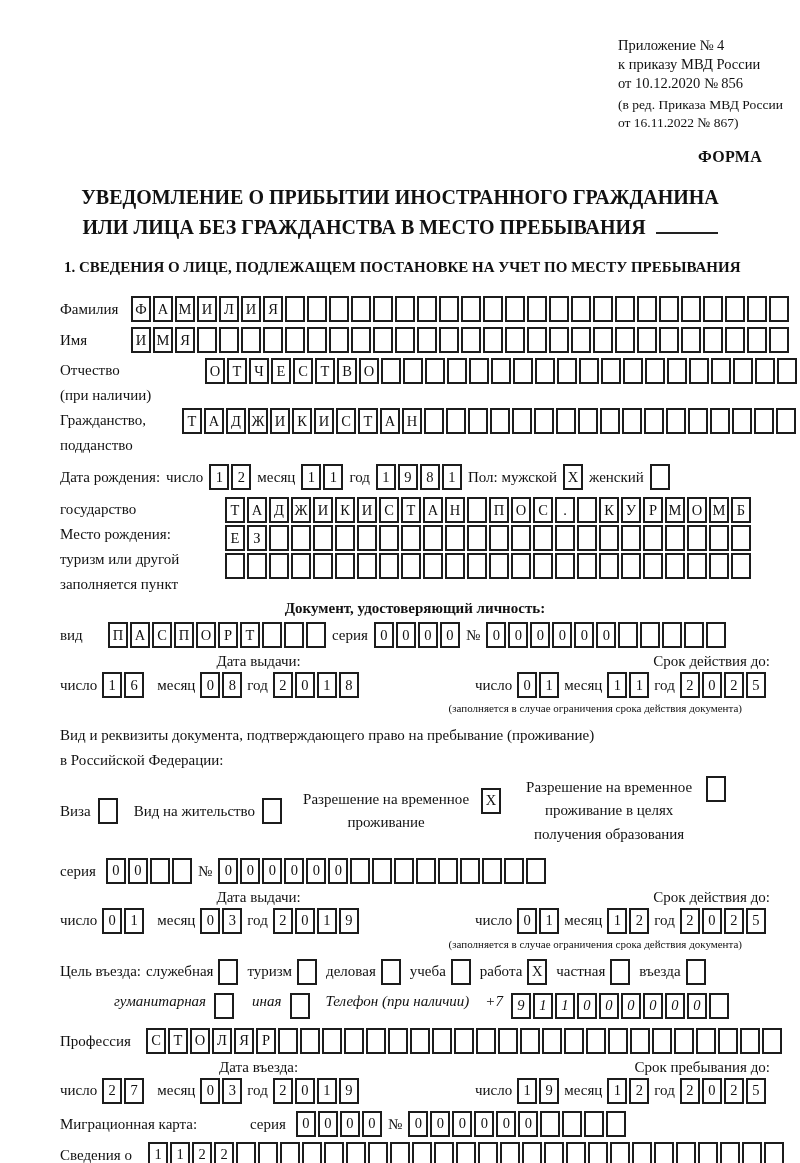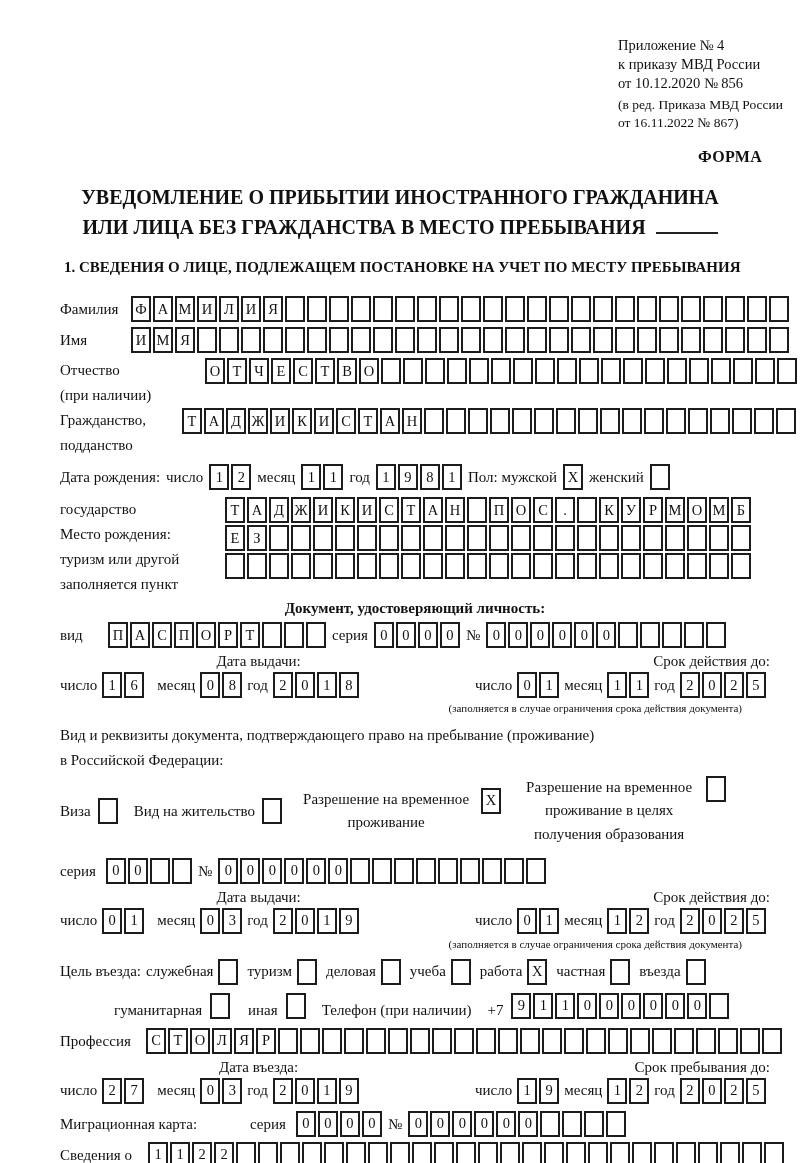--- a/index.html
+++ b/index.html
@@ -76,21 +76,21 @@
   .opt { display:flex; align-items:flex-start; gap:7px; }
   .opt-label { line-height:26px; }
   .opt-label-multi { text-align:center; line-height:1.55; }
   .w-opt3 { width:176px; }
   .w-opt4 { width:180px; }
 
   
   .purpose-row { display:flex; align-items:center; margin:4px 0 8px; flex-wrap:nowrap; }
   .purpose-row .plbl { margin-right:5px; }
   .purpose-row .cell { margin-right:9px; }
-  .purpose-row2 { display:flex; align-items:flex-end; margin:0 0 9px 54px; }
+  .purpose-row2 { display:flex; align-items:flex-start; margin:0 0 9px 54px;font-style:italic; }
 
   
   .rep { display:flex; align-items:flex-start; margin-top:4px; }
   .rep-cells .cells { margin-bottom:8px; }
 </style>
 </head>
 <body>
 
 <div class="sheet">
 

